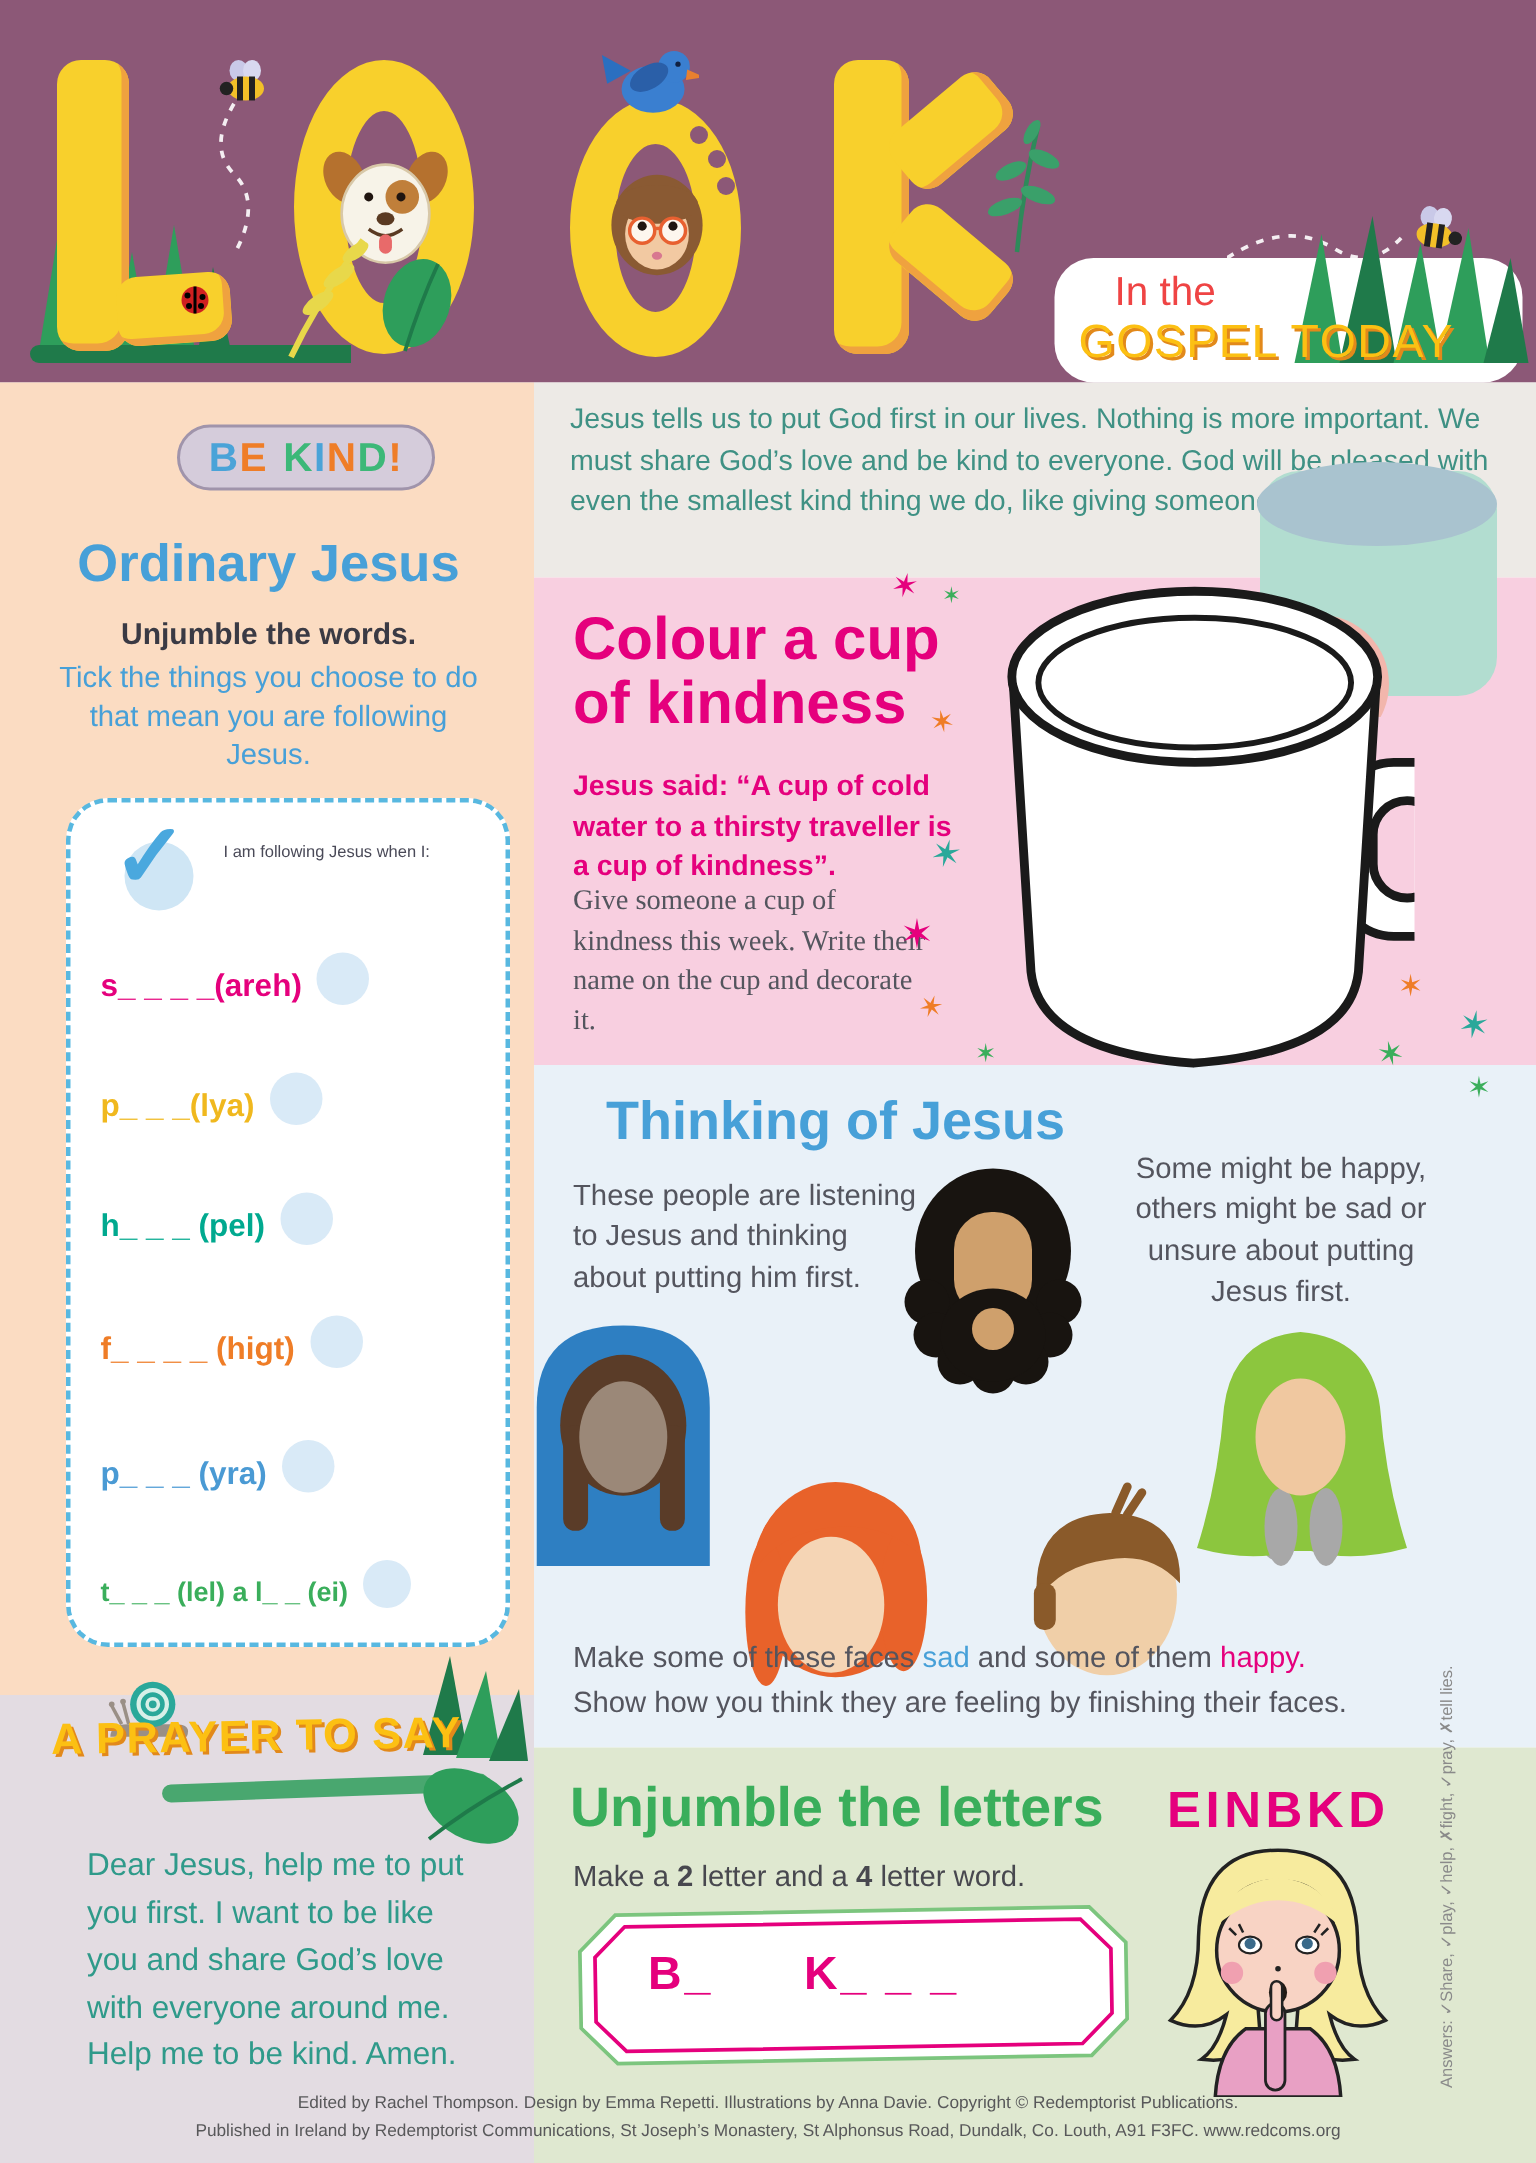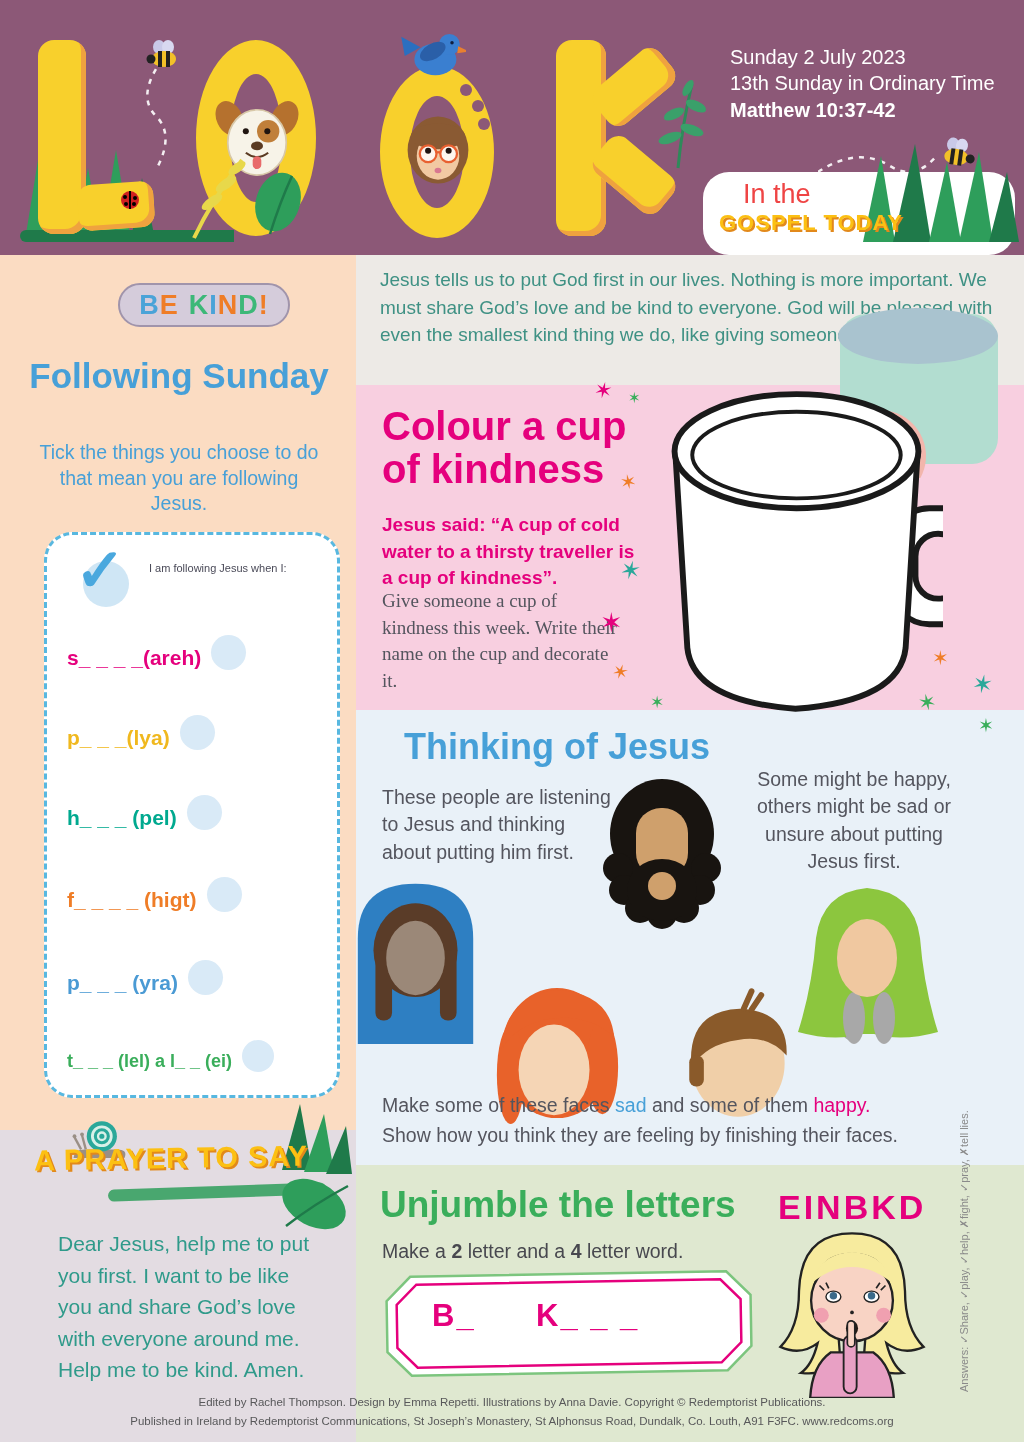--- a/index.html
+++ b/index.html
@@ -28,21 +28,21 @@
   .k-bar  { left:556px; top:40px; width:50px; height:196px; }
   .k-d1   { left:592px; top:64px; width:84px; height:46px; border-radius:14px; transform:rotate(-40deg); }
   .k-d2   { left:592px; top:152px; width:84px; height:46px; border-radius:14px; transform:rotate(40deg); }
   .o2-dot { width:12px; height:12px; border-radius:50%; background:#8c5877; }
 
   .date-block { left:730px; top:44px; width:270px; color:#ffffff; font-size:20px; line-height:1.32; }
   .date-block .b { font-weight:bold; }
 
   .bubble { left:703px; top:172px; width:312px; height:83px; background:#ffffff; border-radius:26px; }
   .in-the { position:absolute; left:40px; top:7px; font-size:27px; color:#ef4444; z-index:2;text-align:center; }
-  .gospel-today { position:absolute; left:16px; top:38px; font-size:22px; font-weight:bold; color:#fcc013;
+  .gospel-today { position:absolute; left:16px; top:38px; font-size:31px; font-weight:normal; color:#fcc013;
                   letter-spacing:1px; text-shadow:2px 2px 0 #e2891b; z-index:2; white-space:nowrap; }
 
   
   .pill { left:118px; top:283px; width:172px; height:44px; background:#d5ccdb; border:2px solid #a094ab;
           border-radius:22px; display:flex; align-items:center; justify-content:center;
           font-size:27px; font-weight:bold; letter-spacing:1px; }
   .pill .sp { margin-left:10px; }
   .h-following { left:18px; top:356px; width:322px; text-align:center; font-size:35px; font-weight:bold; color:#47a0d8; }
   .intro-dark { left:18px; top:412px; width:322px; text-align:center; font-size:20px; font-weight:bold; color:#3a3a44; }
   .intro-blue { left:38px; top:440px; width:282px; text-align:center; font-size:19.5px; color:#47a0d8; line-height:1.32; }
@@ -207,25 +207,20 @@
   </svg>
   <svg class="abs" style="left:936px;top:136px;transform:rotate(8deg);" width="42" height="32" viewBox="0 0 42 32">
     <ellipse cx="16" cy="9" rx="6" ry="7" fill="#c9c9e8"></ellipse>
       <ellipse cx="25" cy="9" rx="6" ry="7" fill="#d8d8f0"></ellipse>
     <ellipse cx="21" cy="21" rx="12" ry="8" fill="#f2c028"></ellipse>
     <rect x="15" y="13" width="4" height="16" fill="#222222"></rect>
       <rect x="23" y="13" width="4" height="16" fill="#222222"></rect>
     <circle cx="35" cy="21" r="4.5" fill="#222222"></circle>
   </svg>
 
-  <div class="abs date-block">
-    <div>Sunday 2 July 2023</div>
-    <div>13th Sunday in Ordinary Time</div>
-    <div class="b">Matthew 10:37-42</div>
-  </div>
 
   <div class="abs bubble">
     <svg style="position:absolute;left:140px;top:-30px;z-index:1;" width="180" height="110" viewBox="0 0 180 110">
       <polygon points="20,100 38,14 52,100" fill="#2e9e5b"></polygon>
       <polygon points="50,100 72,2 88,100" fill="#1f7a4a"></polygon>
       <polygon points="86,100 104,20 118,100" fill="#2e9e5b"></polygon>
       <polygon points="116,100 136,10 150,100" fill="#2e9e5b"></polygon>
       <polygon points="146,100 164,30 176,100" fill="#1f7a4a"></polygon>
     </svg>
     <div class="in-the">In the</div>
@@ -274,21 +269,22 @@
   <div class="abs pill">
     <span style="color: rgb(74, 163, 216);">B</span>
       <span style="color: rgb(239, 125, 39);">E</span>
       <span class="sp" style="color: rgb(60, 184, 120);">K</span>
       <span style="color: rgb(74, 163, 216);">I</span>
       <span style="color: rgb(239, 125, 39);">N</span>
       <span style="color: rgb(60, 184, 120);">D</span>
       <span style="color: rgb(239, 125, 39);">!</span>
   </div>
 
-  <div class="abs h-following">Following Sunday</div>
+  <div class="abs h-following">Ordinary Jesus</div>
+  <div class="abs intro-dark">Unjumble the words.</div>
   <div class="abs intro-blue">Tick the things you choose to do that mean you are following Jesus.</div>
 
   <div class="abs card">
     <div class="check-circle"></div>
     <div class="check-glyph">✓</div>
     <div class="check-label">I am following Jesus when I:</div>
 
     <div class="row r1">
       <span class="word" style="color: rgb(229, 0, 125);">s_ _ _ _(areh)</span>
       <span class="tick"></span>

